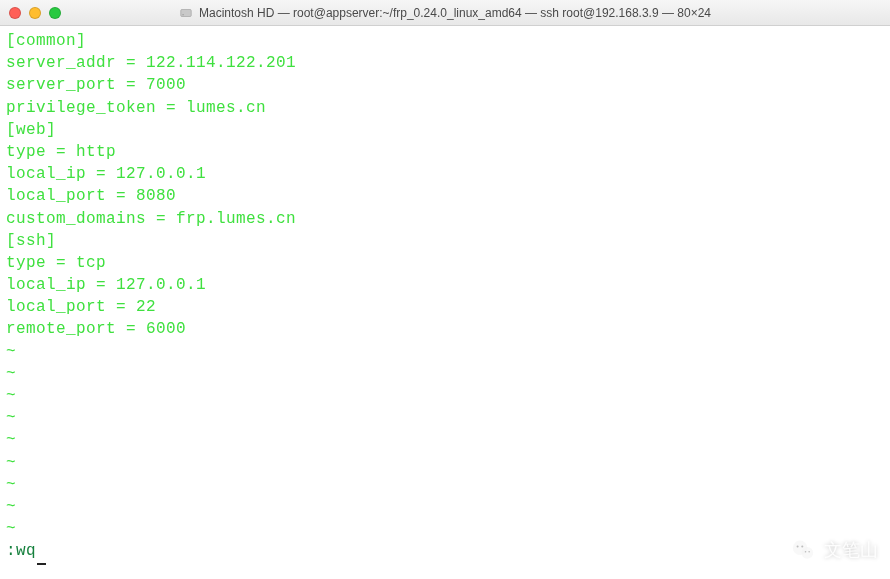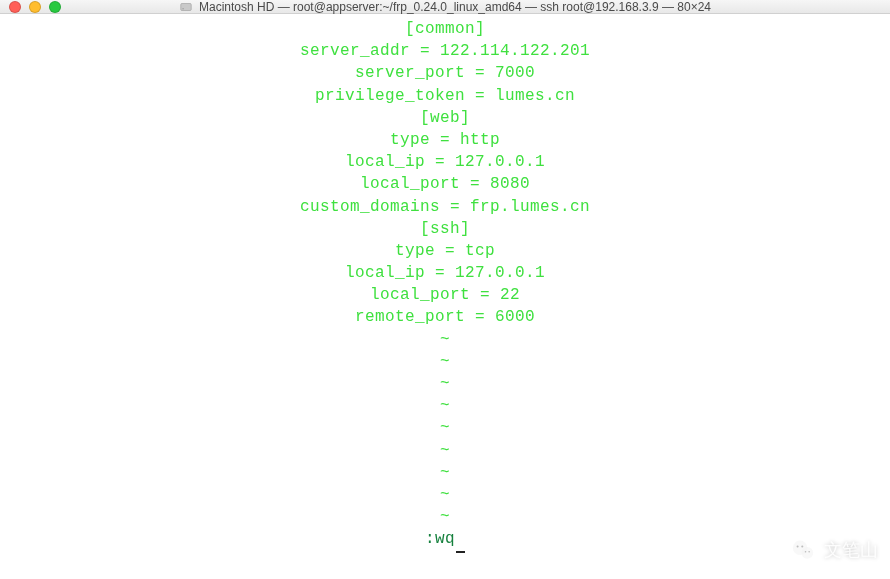--- a/index.html
+++ b/index.html
@@ -5,21 +5,21 @@
     * { margin: 0; padding: 0; box-sizing: border-box; }
     body {
       width: 890px;
       height: 579px;
       background: #ffffff;
       font-family: Menlo, Monaco, "Courier New", monospace;
       overflow: hidden;
       position: relative;
     }
     .titlebar {
-      height: 14px;
+      height: 26px;
       background: linear-gradient(#f6f6f6, #e8e8e8);
       border-bottom: 1px solid #d0d0d0;
       display: flex;
       align-items: center;
       position: relative;
     }
     .window-controls {
       display: flex;
       gap: 8px;
       padding-left: 9px;
@@ -51,21 +51,20 @@
       display: inline-flex; align-items: center; justify-content: center;
       color: #8a8a8a;
     }
     .terminal {
       padding: 4px 6px 0 6px;
       font-size: 16px;
       line-height: 22.2px;
       color: #3fe03f;
       white-space: pre;
       letter-spacing: 0.4px;
-      text-align: center;
     }
     .line { height: 22.2px; }
     .green { color: #3fe03f; }
     .tilde { color: #3fe03f; }
     .cmdline { color: #15803d; }
     .cursor {
       display: inline-block;
       width: 9px;
       border-top: 2px solid #222;
       margin-left: 1px;

